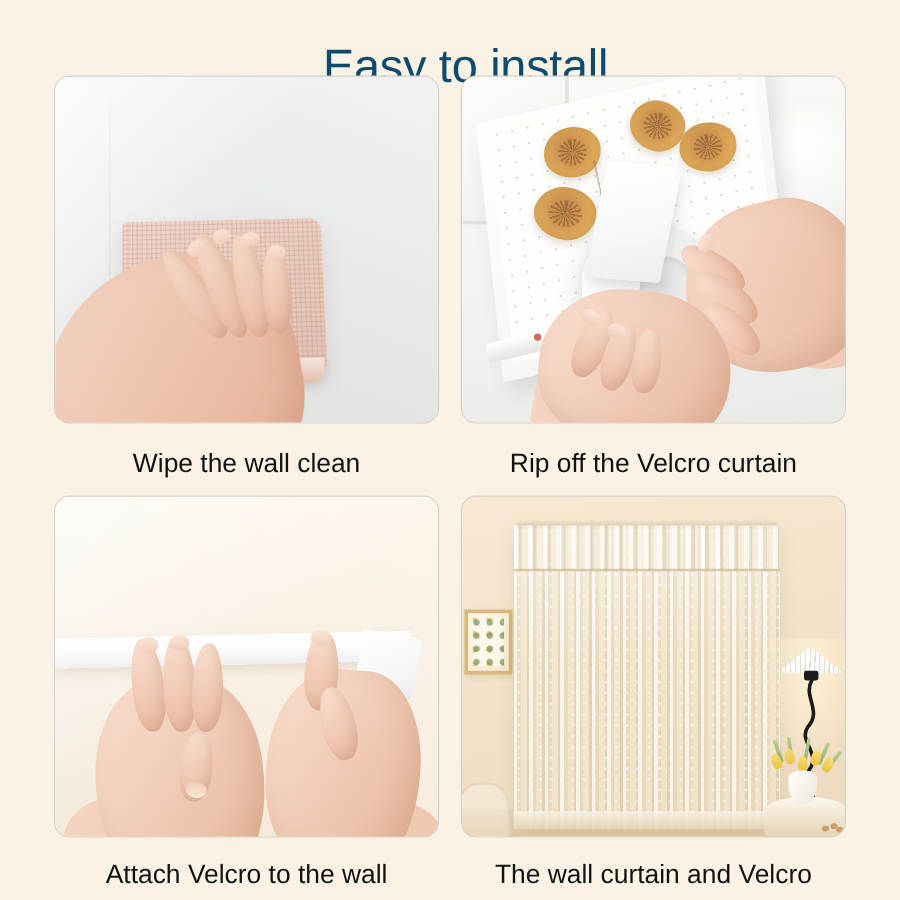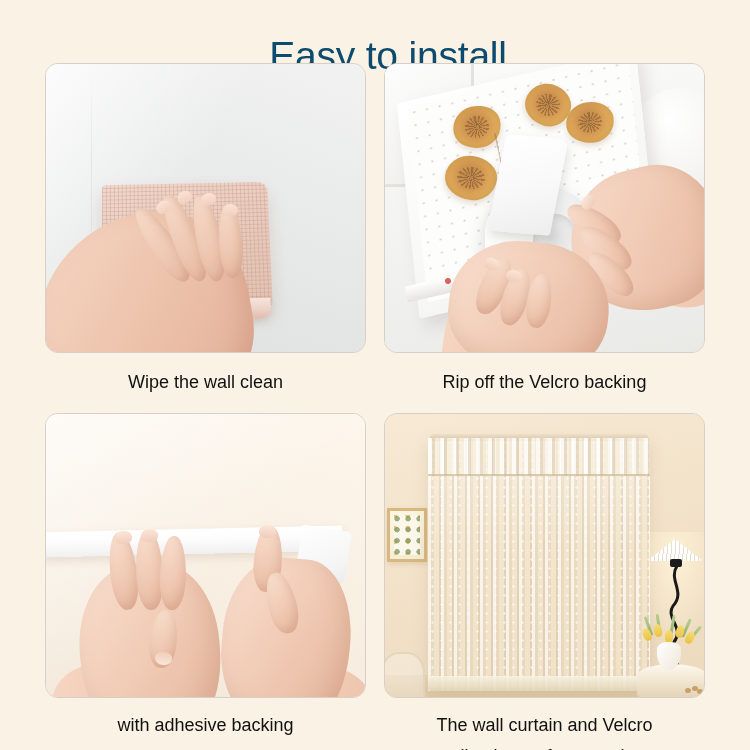--- a/index.html
+++ b/index.html
@@ -50,21 +50,21 @@
     border: 1px solid #d8cfc6;
     box-sizing: border-box;
   }
 
   .caption {
     display: flex;
     flex-direction: column;
     align-items: center;
     justify-content: flex-start;
     padding-top: 14px;
-    font-size: 18px;
+    font-size: 22px;
     color: #111111;
     line-height: 1.72;
     text-align: right;
   }
   .caption.two-line { padding-top: 12px; }
 
   
   .p1 { background: #ececec; }
   .p1 .wall {
     position: absolute; inset: 0;
@@ -546,21 +546,21 @@
     <div class="pfinger lf2"></div>
     <div class="pfinger lf3"></div>
     <div class="nail2 ln1"></div>
     <div class="nail2 ln2"></div>
   </div>
 
   <div class="caption">
     <span>Wipe the wall clean</span>
   </div>
   <div class="caption">
-    <span>Rip off the Velcro backing</span>
+    <span>Rip off the Velcro curtain</span>
   </div>
 
   <div class="panel p3">
     <div class="wall3"></div>
     <div class="tape"></div>
     <div class="tape-end"></div>
     <div class="hand3l-arm"></div>
     <div class="hand3l"></div>
     <div class="pf a1"></div>
     <div class="pf a2"></div>
@@ -612,20 +612,21 @@
     </div>
     <div class="vase"></div>
     <div class="nuts">
       <div class="nut" style="left:0;  top:2px;"></div>
       <div class="nut" style="left:7px; top:0;"></div>
       <div class="nut" style="left:12px;top:3px;"></div>
     </div>
   </div>
 
   <div class="caption two-line">
+    <span>Attach Velcro to the wall</span>
     <span>with adhesive backing</span>
   </div>
   <div class="caption two-line">
     <span>The wall curtain and Velcro</span>
     <span>adhesive surface overlap</span>
   </div>
 
 </div>
 
 </body></html>

